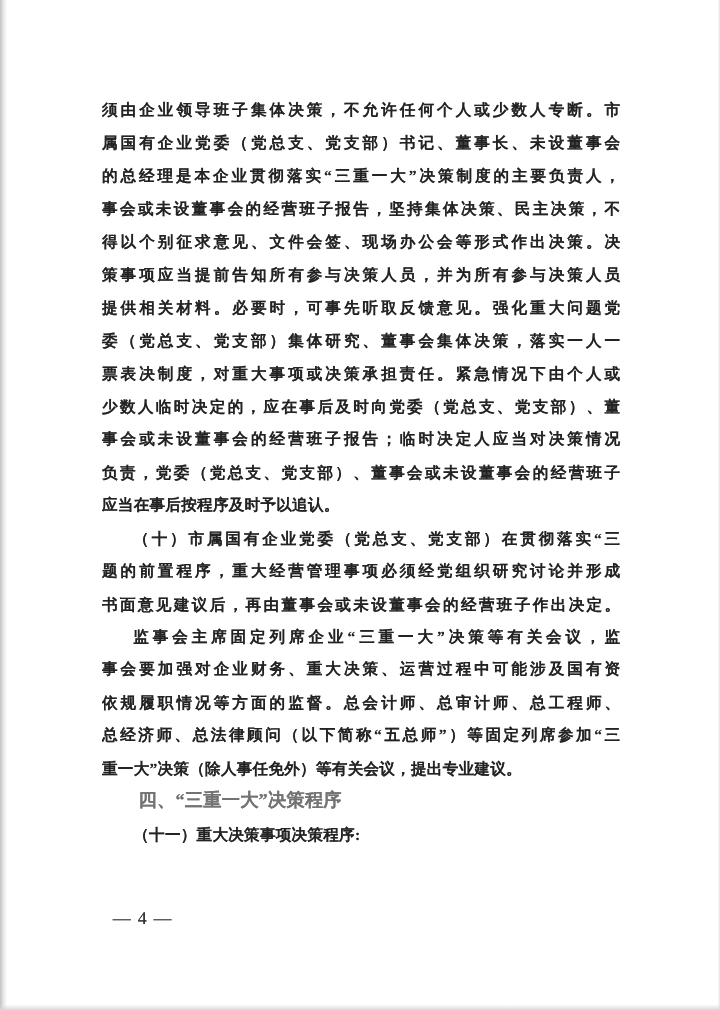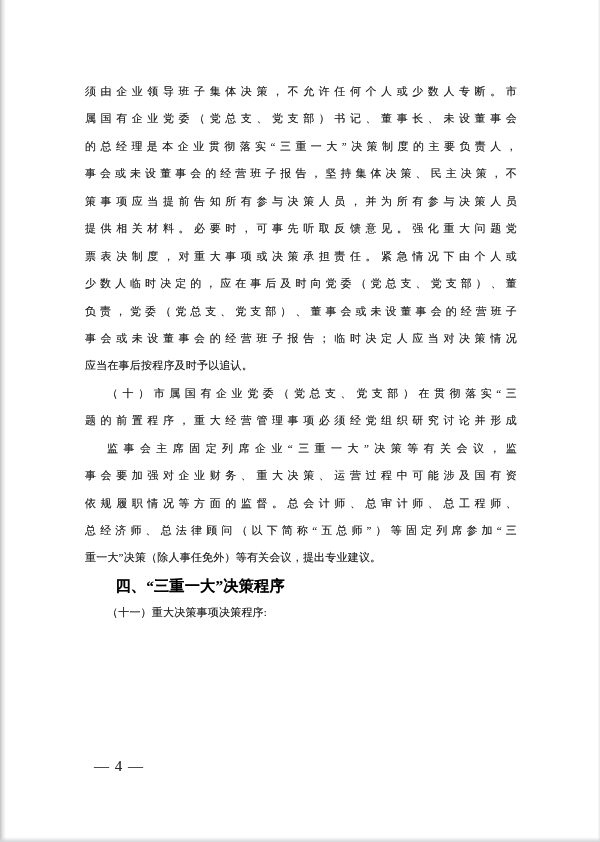--- a/index.html
+++ b/index.html
@@ -40,40 +40,41 @@
   .textblock {
     position: absolute;
     left: 85px;
     top: 78px;
     width: 432px;
     color: #232323;
   }
   .line {
     height: 27.45px;
     line-height: 27.45px;
-    font-size: 11px;
+    font-size: 13px;
     letter-spacing: 0.2px;
     overflow: hidden;
     text-align: left;
     white-space: nowrap;
     
     text-shadow: 0 0 0.4px rgba(40,40,40,0.55);
+    font-weight: bold;
   }
   .line.full {
     white-space: normal;
     text-align: justify;
     text-align-last: justify;
   }
   .line.indent {
     text-indent: 2em;
   }
   .line.bold {
     font-weight: bold;
     font-size: 15.2px;
-    color: #000000;
+    color: #737373;
   }
   .page-number {
     position: absolute;
     left: 94px;
     top: 754px;
     height: 24px;
     line-height: 24px;
     font-size: 15px;
     color: #2a2a2a;
     letter-spacing: 1px;
@@ -86,29 +87,32 @@
 <div class="page">
   <div class="edge-left"></div>
   <div class="edge-right"></div>
   <div class="edge-bottom"></div>
 
   <div class="textblock">
       <div class="line full">须由企业领导班子集体决策，不允许任何个人或少数人专断。市</div>
       <div class="line full">属国有企业党委（党总支、党支部）书记、董事长、未设董事会</div>
       <div class="line full">的总经理是本企业贯彻落实“三重一大”决策制度的主要负责人，</div>
       <div class="line full">事会或未设董事会的经营班子报告，坚持集体决策、民主决策，不</div>
+      <div class="line full">得以个别征求意见、文件会签、现场办公会等形式作出决策。决</div>
       <div class="line full">策事项应当提前告知所有参与决策人员，并为所有参与决策人员</div>
       <div class="line full">提供相关材料。必要时，可事先听取反馈意见。强化重大问题党</div>
+      <div class="line full">委（党总支、党支部）集体研究、董事会集体决策，落实一人一</div>
       <div class="line full">票表决制度，对重大事项或决策承担责任。紧急情况下由个人或</div>
       <div class="line full">少数人临时决定的，应在事后及时向党委（党总支、党支部）、董</div>
+      <div class="line full">事会或未设董事会的经营班子报告；临时决定人应当对决策情况</div>
       <div class="line full">负责，党委（党总支、党支部）、董事会或未设董事会的经营班子</div>
-      <div class="line full">事会或未设董事会的经营班子报告；临时决定人应当对决策情况</div>
       <div class="line">应当在事后按程序及时予以追认。</div>
       <div class="line full indent">（十）市属国有企业党委（党总支、党支部）在贯彻落实“三</div>
       <div class="line full">题的前置程序，重大经营管理事项必须经党组织研究讨论并形成</div>
+      <div class="line full">书面意见建议后，再由董事会或未设董事会的经营班子作出决定。</div>
       <div class="line full indent">监事会主席固定列席企业“三重一大”决策等有关会议，监</div>
       <div class="line full">事会要加强对企业财务、重大决策、运营过程中可能涉及国有资</div>
       <div class="line full">依规履职情况等方面的监督。总会计师、总审计师、总工程师、</div>
       <div class="line full">总经济师、总法律顾问（以下简称“五总师”）等固定列席参加“三</div>
       <div class="line">重一大”决策（除人事任免外）等有关会议，提出专业建议。</div>
       <div class="line indent bold">四、“三重一大”决策程序</div>
       <div class="line indent">（十一）重大决策事项决策程序:</div>
     </div>
 
   <div class="page-number">— 4 —</div>

